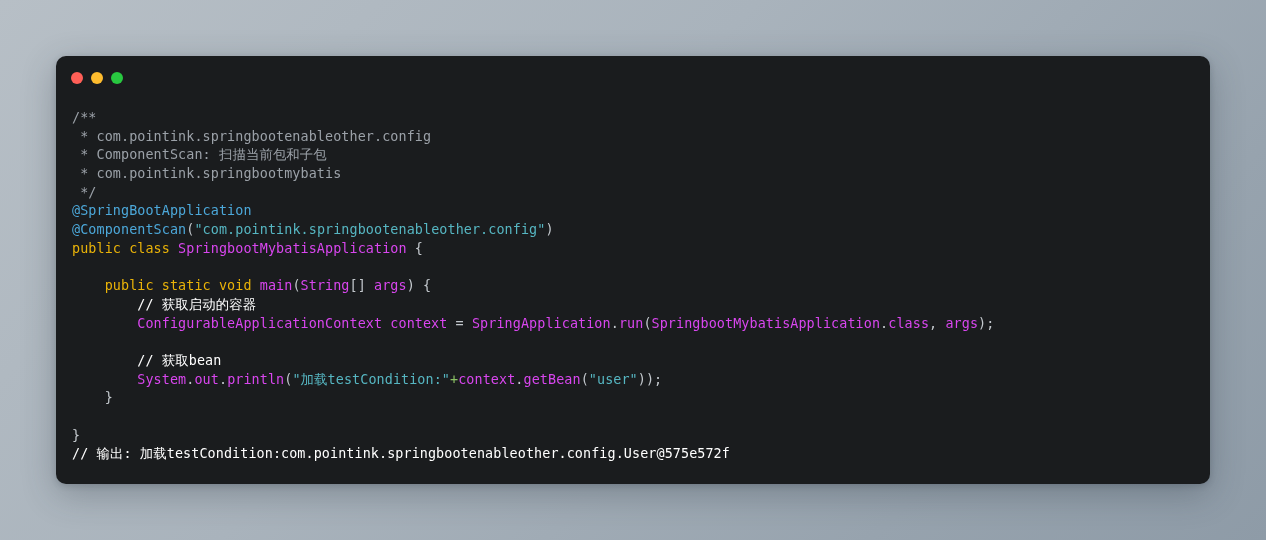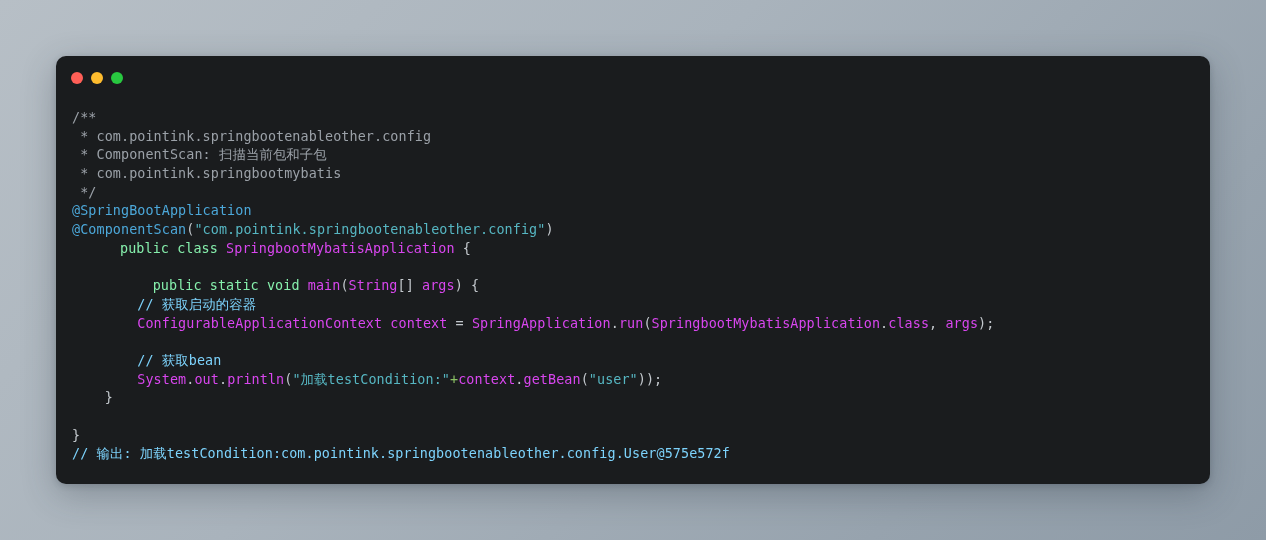--- a/index.html
+++ b/index.html
@@ -61,22 +61,22 @@
     color: #c8ccd0;
     letter-spacing: 0.1px;
   }
   .line {
     height: 18.7px;
     white-space: pre;
   }
 
   
   .doc  { color: #9ba1a8; }
-  .cmt  { color: #7dd3fc; }
-  .kw   { color: #86efac; margin-left: 48px; }
+  .cmt  { color: #ffffff; }
+  .kw   { color: #eab308; }
   .id   { color: #d946ef; }
   .str  { color: #56b6c2; }
   .op   { color: #8cc265; }
   .pun  { color: #c3c8cd; }
   .ann  { color: #4ca8da; }
 </style>
 </head>
 <body>
 
 <div id="window">

